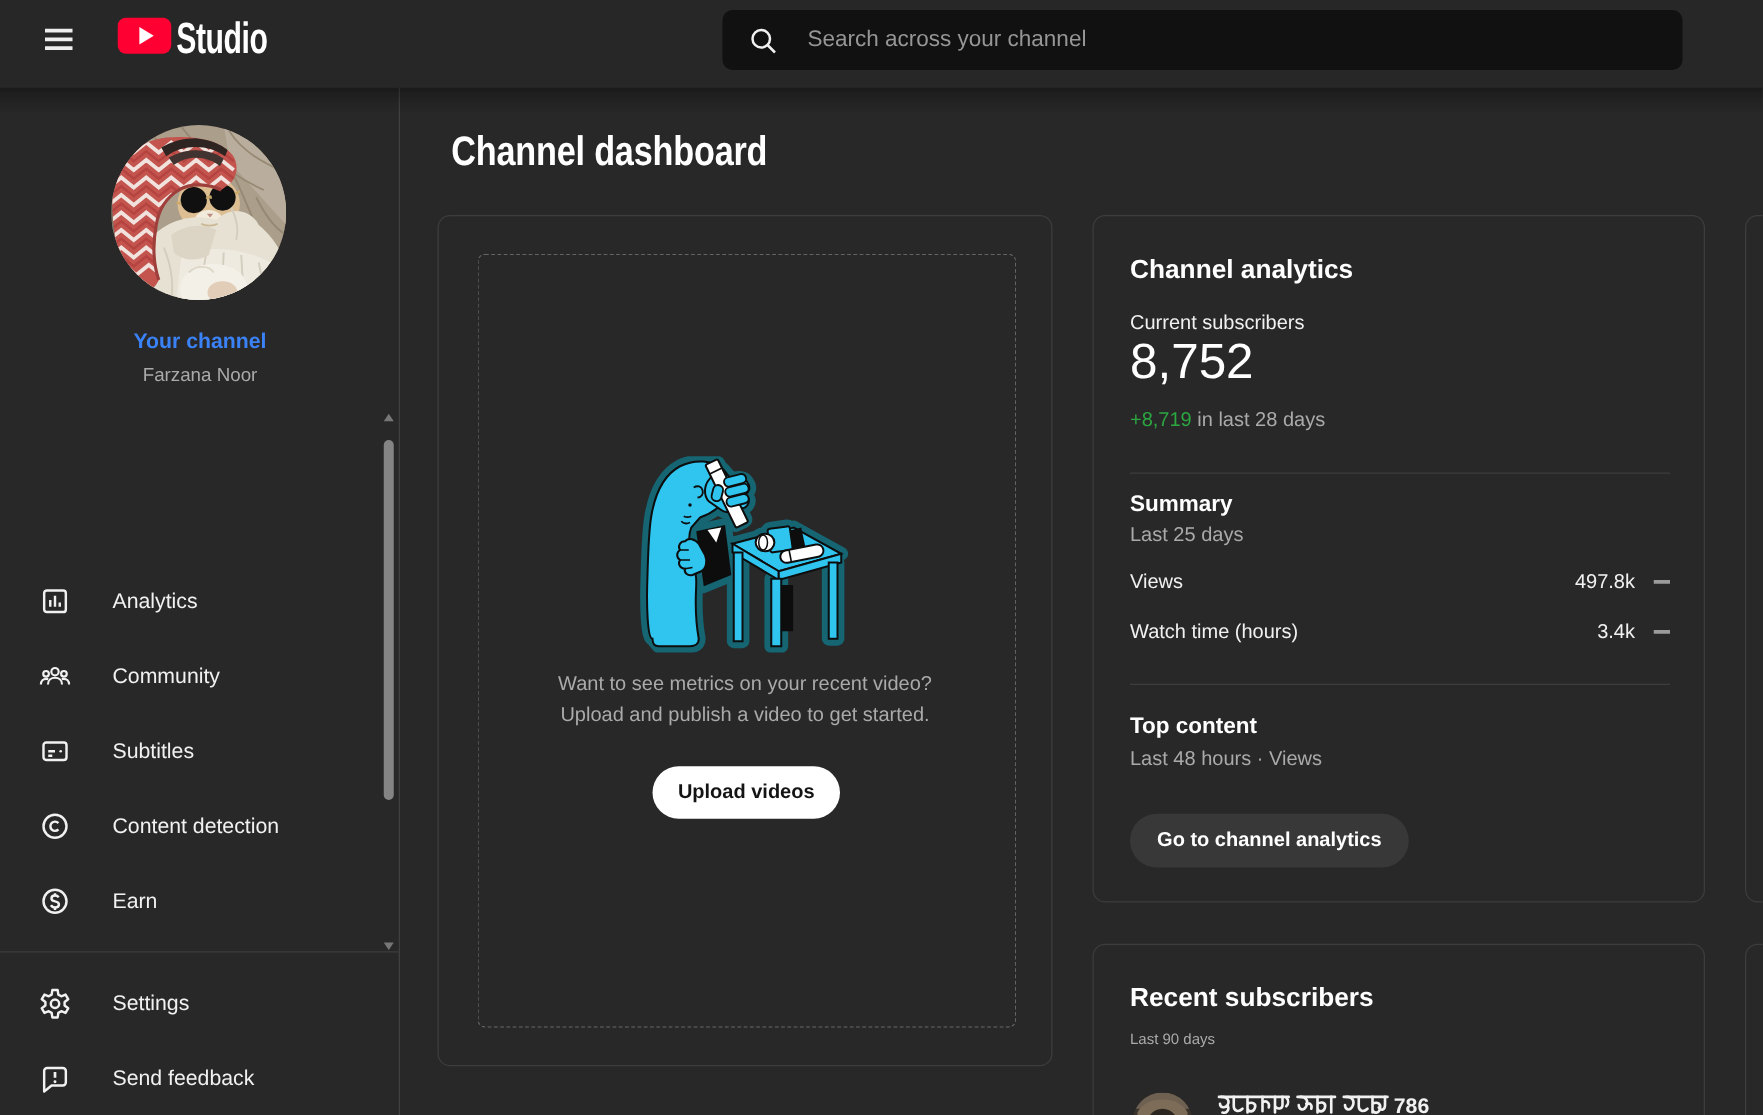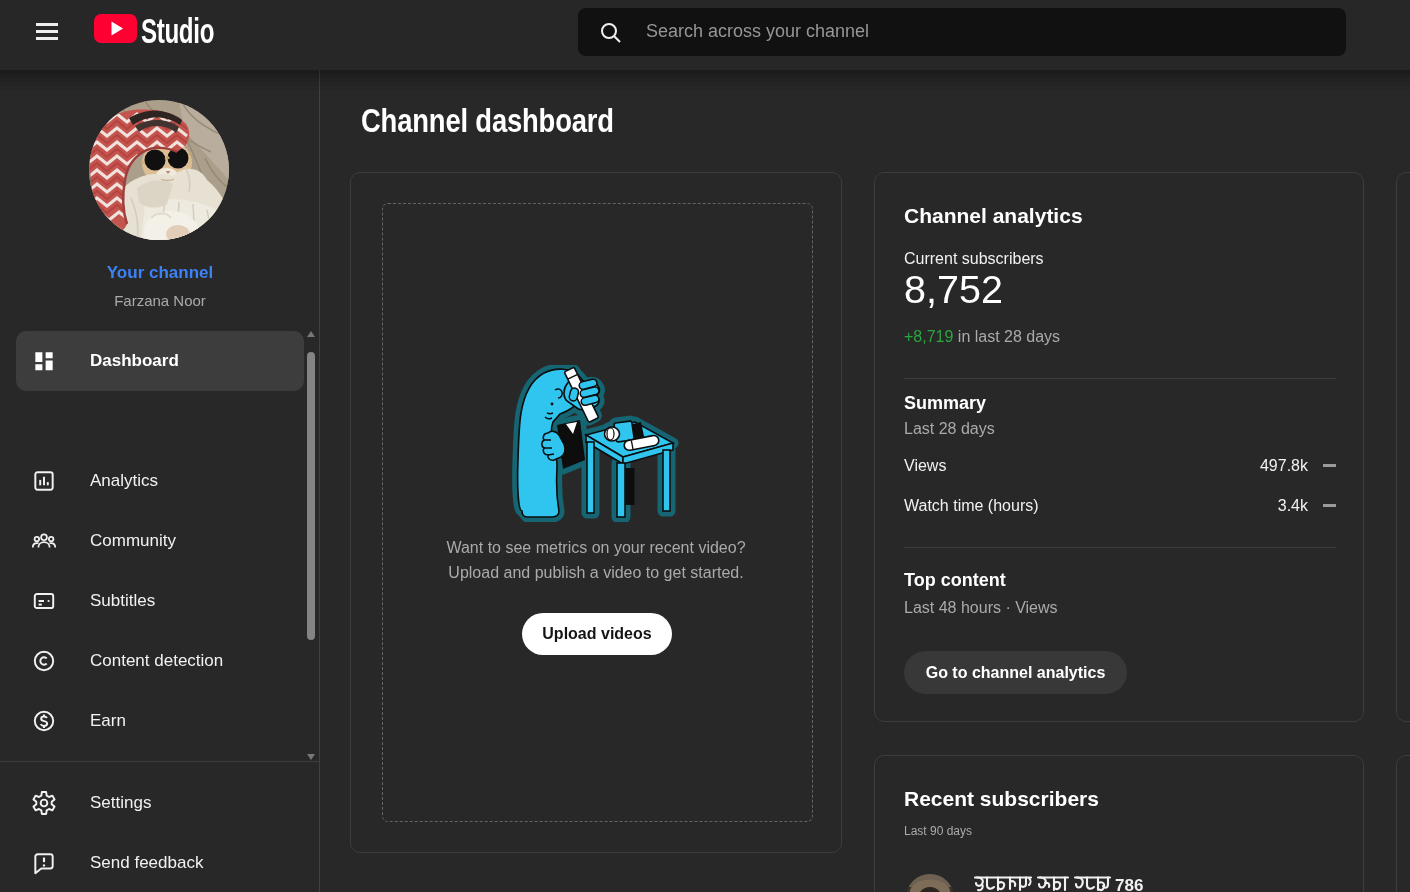--- a/index.html
+++ b/index.html
@@ -183,26 +183,20 @@
       </g>
 
       <path d="M88 52 C78 47 64 46 54 52 C44 58 38 68 36 80 C33 96 34 112 38 124" fill="none" stroke="#9e3f3c" stroke-width="2.5"></path>
 
       <path d="M14 124 L18 136 M20 126 L25 138 M27 128 L32 140" stroke="#c7b8a6" stroke-width="2"></path>
     </svg>
   </div>
   <div class="chname">Your channel</div>
   <div class="chsub">Farzana Noor</div>
 
-  <div class="menu-item sel" style="top:261px">
-    <svg class="ic" viewBox="0 0 24 24" fill="#fff">
-      <path d="M4 4 h6.5 v9 h-6.5 z M13.5 4 h6.5 v5.5 h-6.5 z M13.5 11.5 h6.5 v9 h-6.5 z M4 15 h6.5 v5.5 h-6.5 z" rx="2"></path>
-    </svg>
-    <div class="lb">Dashboard</div>
-  </div>
   <div class="menu-item" style="top:381px">
     <svg class="ic" viewBox="0 0 24 24" fill="none" stroke="#f1f1f1" stroke-width="1.8">
       <rect x="4" y="4" width="16" height="16" rx="2"></rect>
       <line x1="8.5" y1="16" x2="8.5" y2="11"></line>
       <line x1="12" y1="16" x2="12" y2="8"></line>
       <line x1="15.5" y1="16" x2="15.5" y2="13"></line>
     </svg>
     <div class="lb">Analytics</div>
   </div>
   <div class="menu-item" style="top:441px">
@@ -342,21 +336,21 @@
   </div>
 
   <div class="card card-analytics">
       <div class="ca-pad">
     <div class="ca-title">Channel analytics</div>
     <div class="ca-cs">Current subscribers</div>
     <div class="ca-num">8,752</div>
     <div class="ca-delta"><b>+8,719</b> in last 28 days</div>
     <div class="hr1"></div>
     <div class="ca-sum">Summary</div>
-    <div class="ca-l28">Last 28 days</div>
+    <div class="ca-l28">Last 25 days</div>
     <div class="row" style="top:284px">Views<span class="v">497.8k</span><span class="d"></span></div>
     <div class="row" style="top:324px">Watch time (hours)<span class="v">3.4k</span><span class="d"></span></div>
     <div class="hr2"></div>
     <div class="ca-top">Top content</div>
     <div class="ca-l48">Last 48 hours · Views</div>
     <div class="ca-btn">Go to channel analytics</div>
   </div>
     </div>
 
   <div class="card card-recent">

